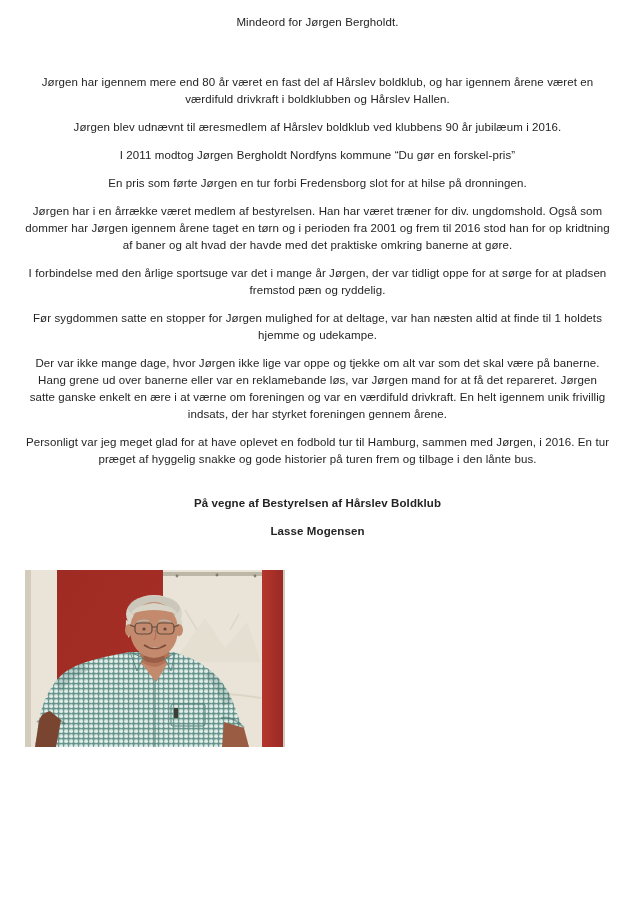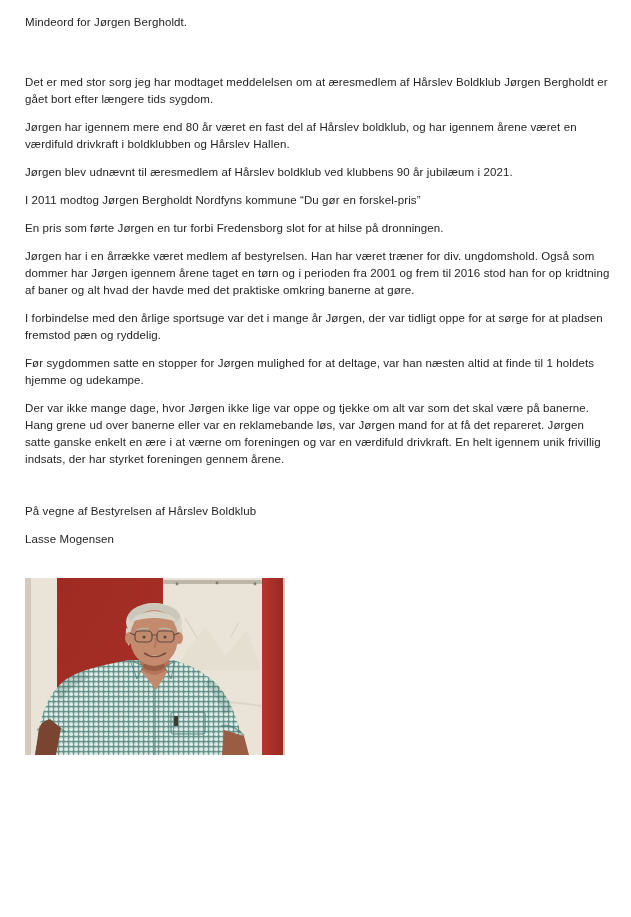--- a/index.html
+++ b/index.html
@@ -4,48 +4,48 @@
 <style>
   html, body { margin:0; padding:0; }
   body {
     width:631px; height:917px;
     background:#ffffff;
     font-family:"Liberation Sans", sans-serif;
     color:var(--text-color, #242424);
     overflow:hidden;
   }
   .page { padding:14px 21px 0 25px; }
-  .text-col { width:585px; }
+  .text-col { width:585px;text-align:center; }
   p {
     margin:0 0 11px 0;
     font-size:11.5px;
     line-height:17px;
     letter-spacing:0.1px;
   }
   .doc-title { margin-bottom:43px; }
-  .signature { margin-top:35px; }
+  .signature { margin-top:27px;font-weight:bold; }
   .photo-figure { margin:30px 0 0 0; width:260px; height:177px; }
   .photo-figure svg { display:block; }
 </style>
 </head>
 <body>
 
 <div class="page">
   <div class="text-col">
     <p class="doc-title">Mindeord for Jørgen Bergholdt.</p>
 
-    <p>Det er med stor sorg jeg har modtaget meddelelsen om at æresmedlem af Hårslev Boldklub Jørgen Bergholdt er gået bort efter længere tids sygdom.</p>
     <p>Jørgen har igennem mere end 80 år været en fast del af Hårslev boldklub, og har igennem årene været en værdifuld drivkraft i boldklubben og Hårslev Hallen.</p>
-    <p>Jørgen blev udnævnt til æresmedlem af Hårslev boldklub ved klubbens 90 år jubilæum i 2021.</p>
+    <p>Jørgen blev udnævnt til æresmedlem af Hårslev boldklub ved klubbens 90 år jubilæum i 2016.</p>
     <p>I 2011 modtog Jørgen Bergholdt Nordfyns kommune “Du gør en forskel-pris”</p>
     <p>En pris som førte Jørgen en tur forbi Fredensborg slot for at hilse på dronningen.</p>
     <p>Jørgen har i en årrække været medlem af bestyrelsen. Han har været træner for div. ungdomshold. Også som dommer har Jørgen igennem årene taget en tørn og i perioden fra 2001 og frem til 2016 stod han for op kridtning af baner og alt hvad der havde med det praktiske omkring banerne at gøre.</p>
     <p>I forbindelse med den årlige sportsuge var det i mange år Jørgen, der var tidligt oppe for at sørge for at pladsen fremstod pæn og ryddelig.</p>
     <p>Før sygdommen satte en stopper for Jørgen mulighed for at deltage, var han næsten altid at finde til 1 holdets hjemme og udekampe.</p>
     <p>Der var ikke mange dage, hvor Jørgen ikke lige var oppe og tjekke om alt var som det skal være på banerne. Hang grene ud over banerne eller var en reklamebande løs, var Jørgen mand for at få det repareret. Jørgen satte ganske enkelt en ære i at værne om foreningen og var en værdifuld drivkraft. En helt igennem unik frivillig indsats, der har styrket foreningen gennem årene.</p>
+    <p>Personligt var jeg meget glad for at have oplevet en fodbold tur til Hamburg, sammen med Jørgen, i 2016. En tur præget af hyggelig snakke og gode historier på turen frem og tilbage i den lånte bus.</p>
 
     <div class="signature">
       <p>På vegne af Bestyrelsen af Hårslev Boldklub</p>
       <p>Lasse Mogensen</p>
     </div>
   </div>
 
   <figure class="photo-figure" role="img" aria-label="Ældre smilende mand med briller og ternet skjorte foran rød-hvid teltdug">
     <svg width="260" height="177" viewBox="0 0 260 177">
       <defs>

